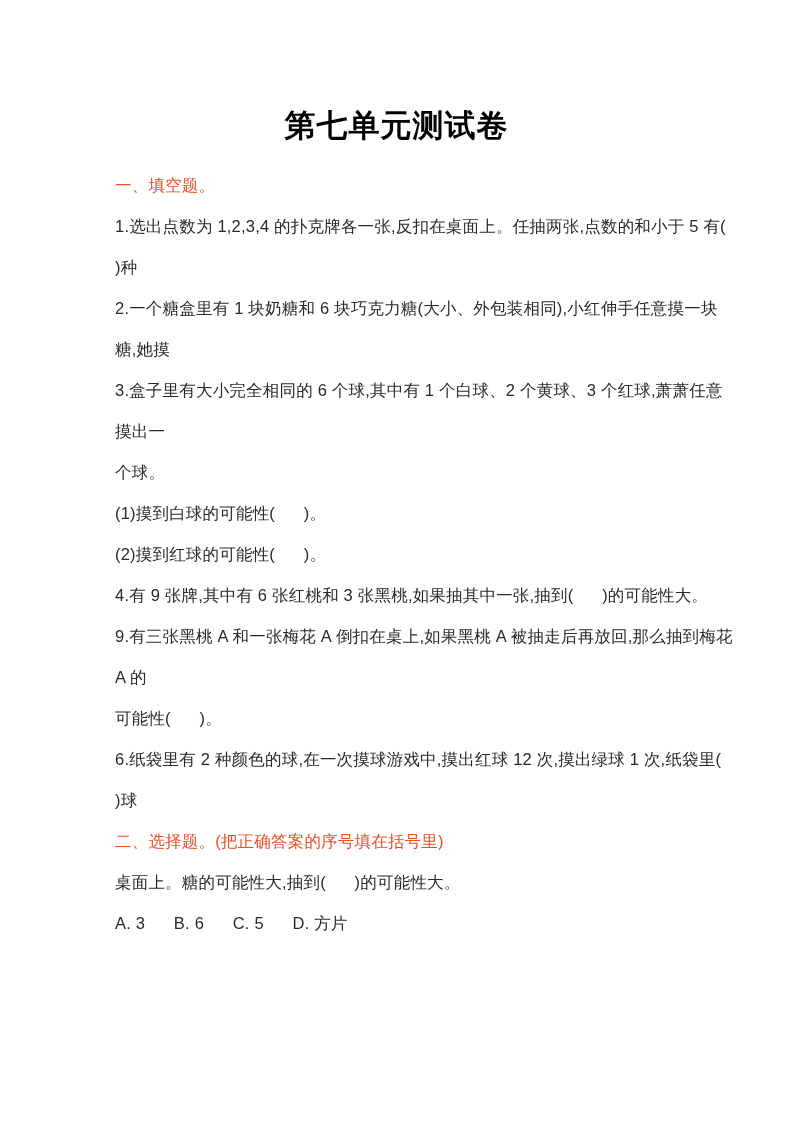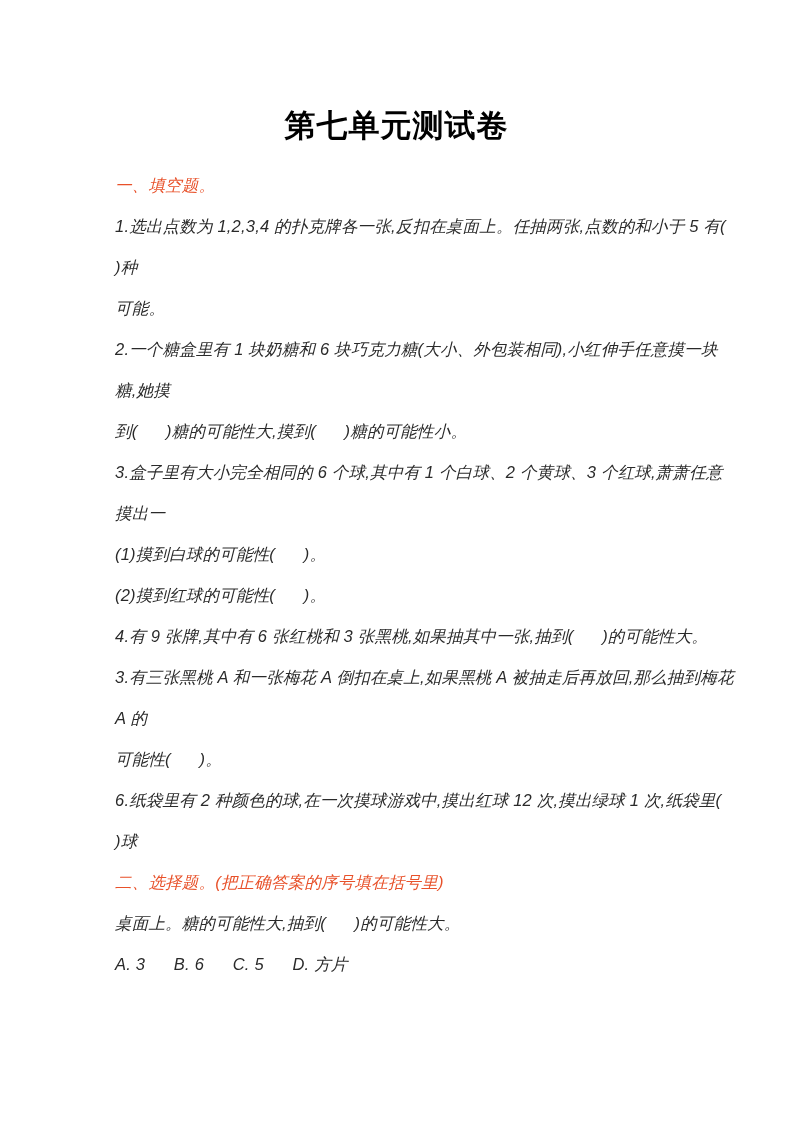--- a/index.html
+++ b/index.html
@@ -36,43 +36,41 @@
   }
   .sections {
     margin-top: 17px;
   }
   .heading, .line {
     font-size: 16.5px;
     line-height: 41px;
     white-space: pre-wrap;
     color: var(--body-color);
     letter-spacing: 0.2px;
-    font-style: italic;
   }
   .heading {
     color: var(--heading-color);
   }
 </style>
 </head>
 <body>
 
 <div class="page">
   <h1 class="title">第七单元测试卷</h1>
   <div class="sections" id="sections">
   <section class="section">
     <p class="heading">一、填空题。</p>
   <p class="line">1.选出点数为 1,2,3,4 的扑克牌各一张,反扣在桌面上。任抽两张,点数的和小于 5 有(      )种</p>
-        <p class="line">可能。</p>
         <p class="line">2.一个糖盒里有 1 块奶糖和 6 块巧克力糖(大小、外包装相同),小红伸手任意摸一块糖,她摸</p>
-        <p class="line">到(      )糖的可能性大,摸到(      )糖的可能性小。</p>
         <p class="line">3.盒子里有大小完全相同的 6 个球,其中有 1 个白球、2 个黄球、3 个红球,萧萧任意摸出一</p>
+        <p class="line">个球。</p>
         <p class="line">(1)摸到白球的可能性(      )。</p>
         <p class="line">(2)摸到红球的可能性(      )。</p>
         <p class="line">4.有 9 张牌,其中有 6 张红桃和 3 张黑桃,如果抽其中一张,抽到(      )的可能性大。</p>
-        <p class="line">3.有三张黑桃 A 和一张梅花 A 倒扣在桌上,如果黑桃 A 被抽走后再放回,那么抽到梅花 A 的</p>
+        <p class="line">9.有三张黑桃 A 和一张梅花 A 倒扣在桌上,如果黑桃 A 被抽走后再放回,那么抽到梅花 A 的</p>
         <p class="line">可能性(      )。</p>
         <p class="line">6.纸袋里有 2 种颜色的球,在一次摸球游戏中,摸出红球 12 次,摸出绿球 1 次,纸袋里(      )球</p>
       </section>
 
   <section class="section">
     <p class="heading">二、选择题。(把正确答案的序号填在括号里)</p>
         <p class="line">桌面上。糖的可能性大,抽到(      )的可能性大。</p>
         <p class="line">A. 3      B. 6      C. 5      D. 方片</p>
       </section>
 </div>

